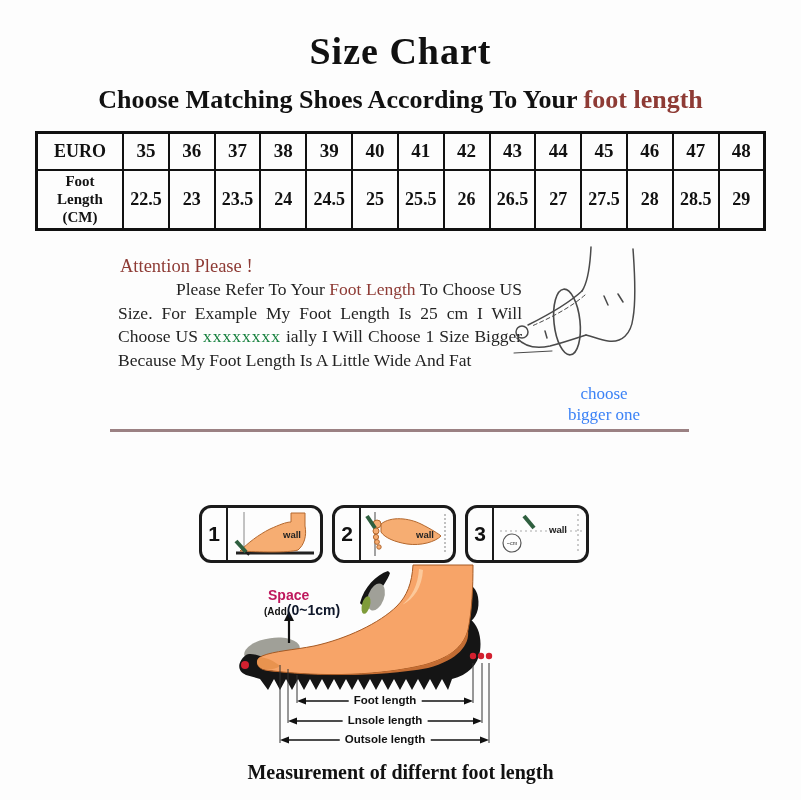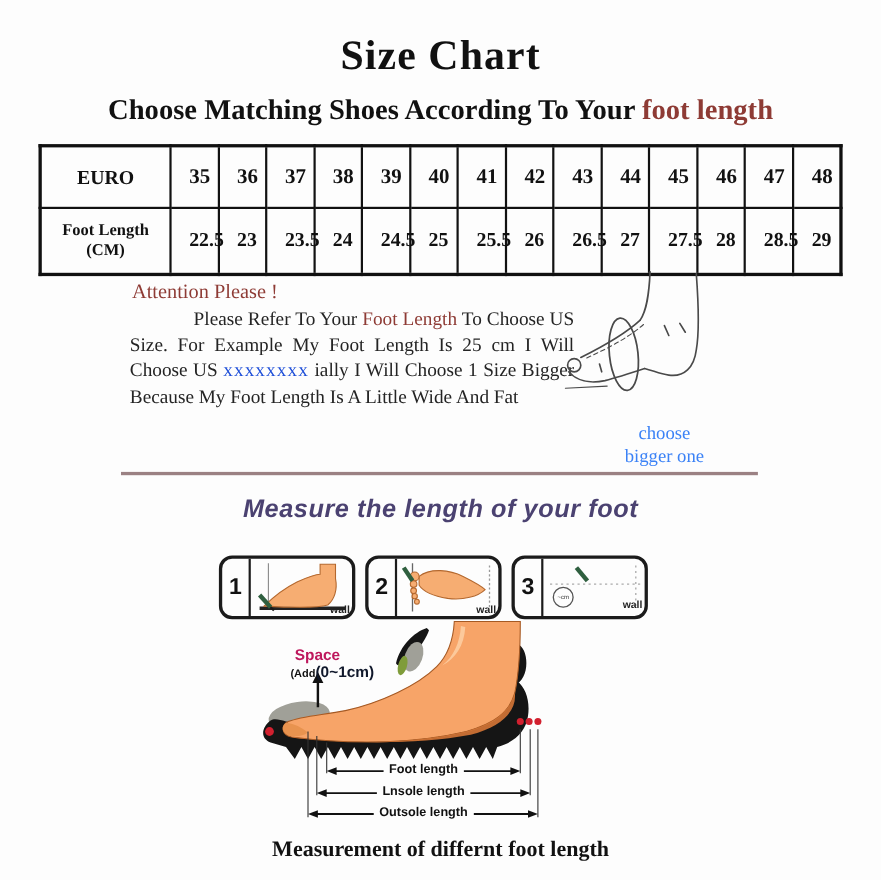--- a/index.html
+++ b/index.html
@@ -8,51 +8,51 @@
          font-family:"Liberation Serif",serif;color:#111;}
   .abs{position:absolute;}
   .center{width:100%;text-align:center;}
 
   .title{top:16px;font-weight:bold;font-size:38px;letter-spacing:1px;margin-top:13px;}
   .subtitle{top:85px;font-weight:bold;font-size:26px;}
   .subtitle .hl{color:#8e3b35;}
 
   table.size-table{position:absolute;left:35px;top:131px;width:731px;border-collapse:collapse;
     table-layout:fixed;font-family:"Liberation Serif",serif;font-weight:bold;text-align:center;}
-  table.size-table th,table.size-table td{border:2.6px solid #111;padding:16px;}
+  table.size-table th,table.size-table td{border:2.6px solid #111;padding:0;}
   table.size-table{border:3px solid #111;}
   tr.euro-row{height:37px;font-size:19px;}
   tr.len-row{height:60px;font-size:18px;}
   th.rowhead{width:84px;font-size:18px;}
   th.rowhead.fl{font-size:15px;line-height:18px;padding:0 10px;}
 
   .attn-head{left:120px;top:256px;font-size:18.5px;font-weight:normal;color:#8e3b35;}
   .attn-body{left:118px;top:278px;width:404px;font-size:17.5px;line-height:23.5px;
     text-align:justify;text-indent:58px;color:#242424;}
   .attn-body .maroon{color:#8e3b35;}
-  .attn-body .redx{color:#1d4ed8;letter-spacing:1px;}
+  .attn-body .redx{color:#15803d;letter-spacing:1px;}
 
   .sketch{left:512px;top:246px;}
   .sketch-caption{left:536px;top:383px;width:136px;text-align:center;font-size:17px;
     line-height:21px;color:#3b82f6;white-space:pre-line;}
 
   .divider{left:110px;top:429px;width:579px;height:3px;background:#9b8183;}
 
   .measure-head{top:449px;font-family:"Liberation Sans",sans-serif;font-weight:bold;
     font-style:italic;font-size:23px;color:#4b4271;letter-spacing:.5px;}
 
   .panels{left:199px;top:505px;display:flex;gap:9px;}
   .panel{width:124px;height:58px;border:3px solid #1b1b1b;border-radius:12px;
     display:flex;background:#fdfdfd;box-sizing:border-box;}
   .panel-num{width:24px;border-right:2.5px solid #1b1b1b;display:flex;align-items:center;
     justify-content:center;font:bold 21px "Liberation Sans",sans-serif;}
   .panel-body{flex:1;position:relative;}
   .panel-body svg{position:absolute;inset:0;width:100%;height:100%;}
-  .wall{position:absolute;right:2px;top:50%;transform:translateY(-50%);
-    font:bold 9.5px "Liberation Sans",sans-serif;color:#222;margin-top:21px;}
+  .wall{position:absolute;right:19px;top:50%;transform:translateY(-50%);
+    font:bold 9.5px "Liberation Sans",sans-serif;color:#222;}
   .wall.hi{top:40%;}
 
   .shoe-wrap{left:230px;top:563px;width:290px;height:200px;}
   .shoe-wrap svg{position:absolute;inset:0;}
   .space-label{position:absolute;left:38px;top:24px;font:bold 14px "Liberation Sans",sans-serif;color:#be185d;}
   .space-note{position:absolute;left:34px;top:39px;font:bold 10px "Liberation Sans",sans-serif;color:#111;white-space:nowrap;}
   .space-note .red{font-size:14px;color:#0f172a;}
   .dim-label{position:absolute;transform:translateX(-50%);background:#fdfdfd;padding:0 5px;
     font:bold 11.5px "Liberation Sans",sans-serif;color:#111;white-space:nowrap;}
 
@@ -126,21 +126,20 @@
     <path d="M 106,48 l 5,8"></path>
     <ellipse cx="55" cy="76" rx="13" ry="33" transform="rotate(-6 55 76)" stroke-width="1.6"></ellipse>
     <path d="M 2,107 L 40,105" stroke-width="1"></path>
   </svg>
 
   <div class="abs sketch-caption">choose
 bigger one</div>
 
   <div class="abs divider"></div>
 
-  <div class="abs center measure-head">Measure the length of your foot</div>
 
   <div class="abs panels">
 
     <div class="panel">
       <div class="panel-num">1</div>
       <div class="panel-body">
         <svg viewBox="0 0 92 52" preserveAspectRatio="none">
           <line x1="16" y1="4" x2="16" y2="45" stroke="#888" stroke-width="1"></line>
           <line x1="8" y1="45" x2="86" y2="45" stroke="#222" stroke-width="3.2"></line>
           <path d="M 12,43 C 20,35 30,27 42,21 C 51,17 58,14 63,14 L 63,5 L 77,5 L 77,18 C 79,28 76,37 70,42 C 60,45 30,44 12,43 Z" fill="#f6ad72" stroke="#b4682e" stroke-width="1"></path>

